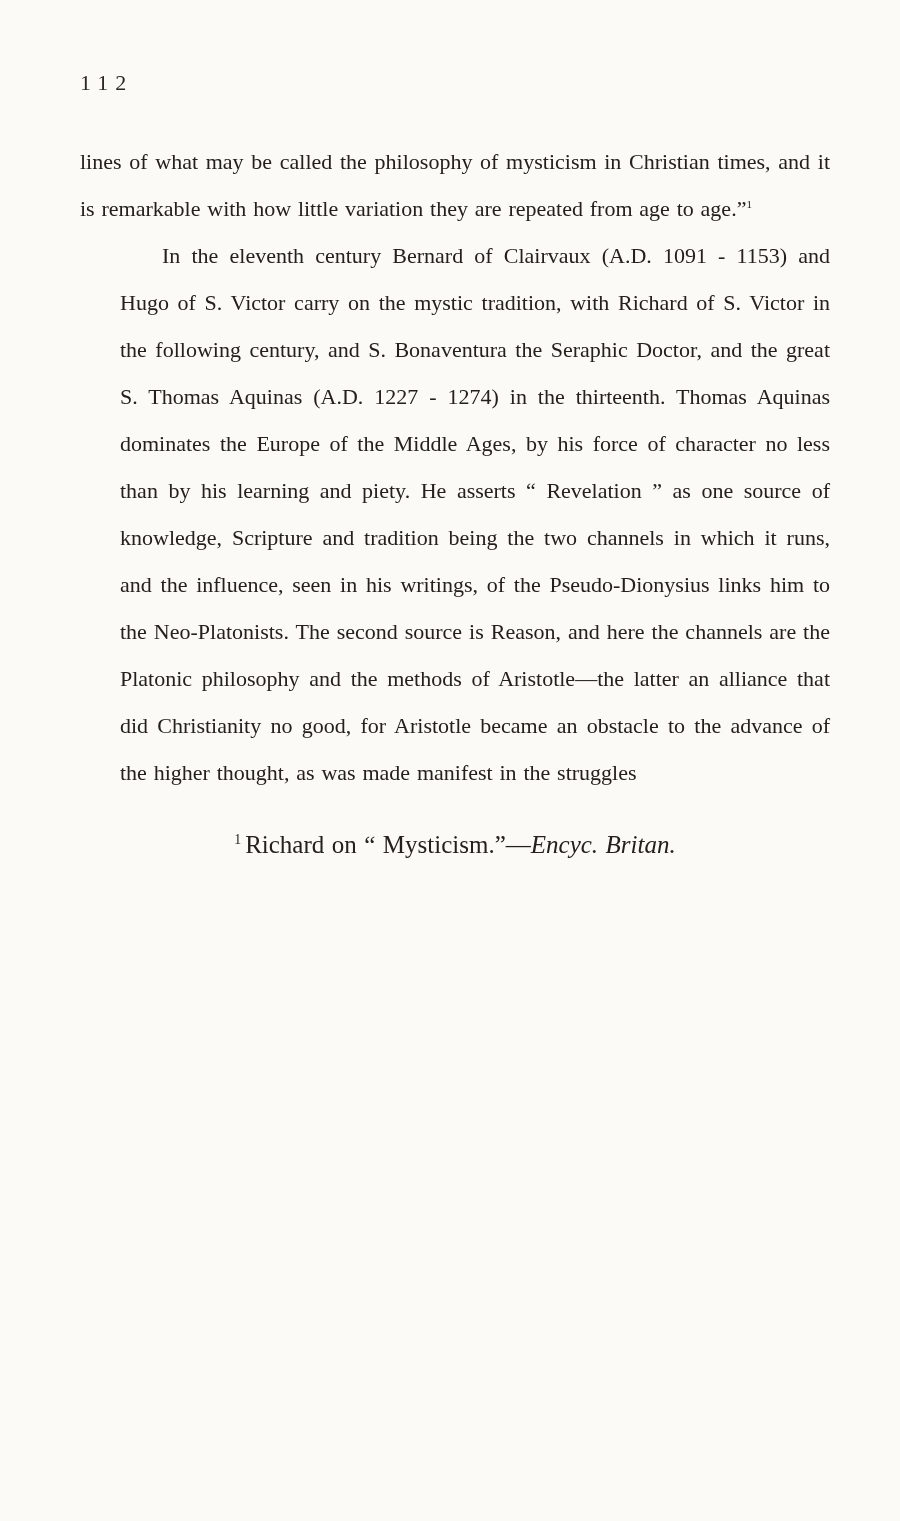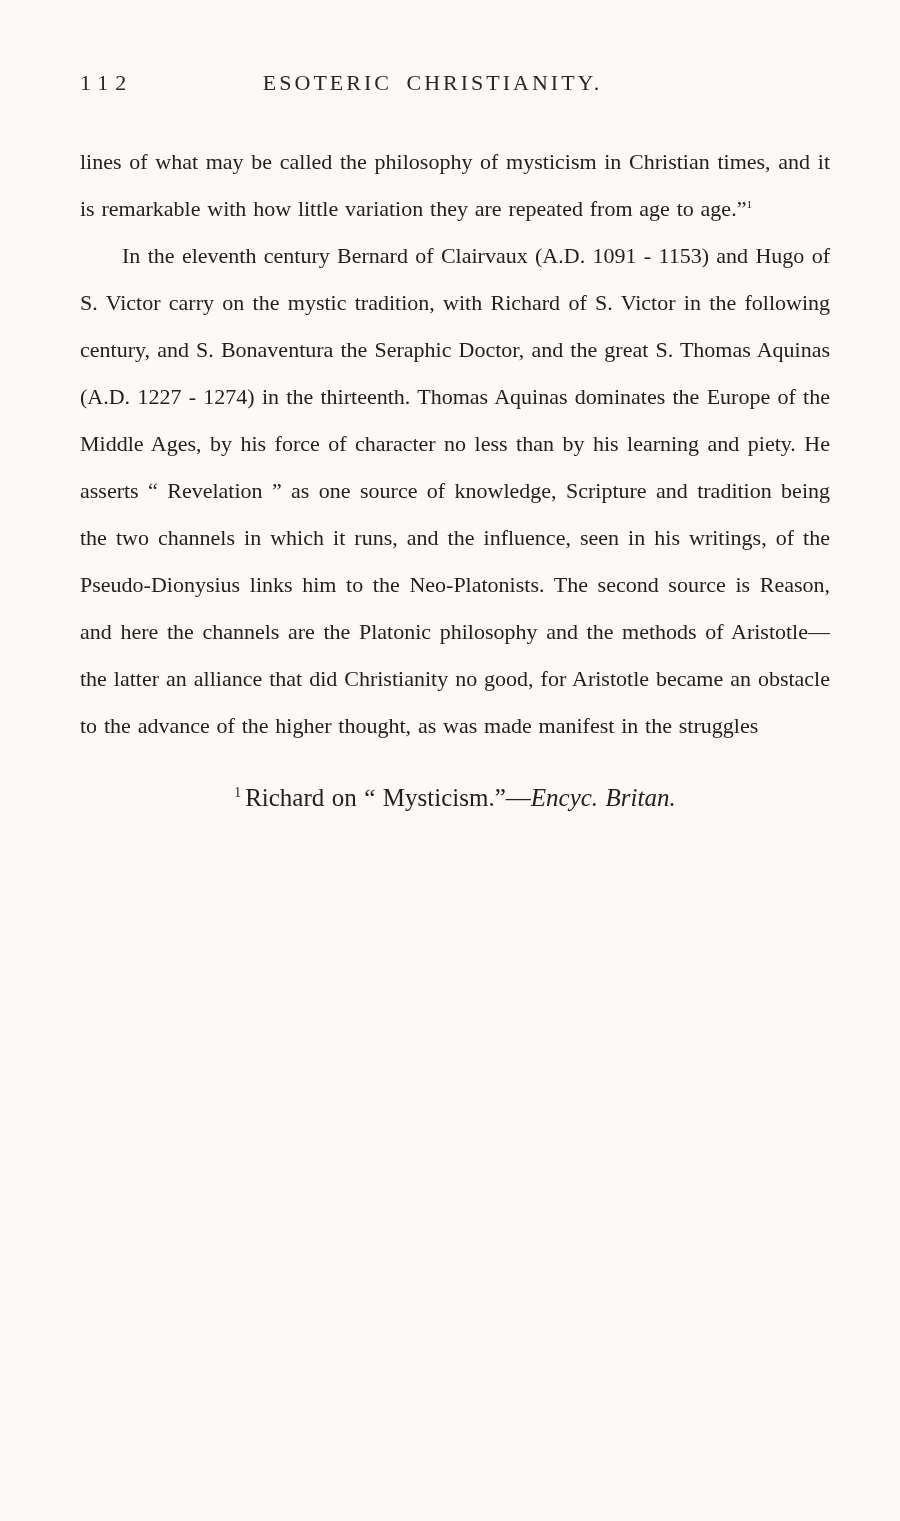--- a/index.html
+++ b/index.html
@@ -50,20 +50,21 @@
     line-height: 47px;
     text-align: justify;
     text-justify: inter-word;
     word-spacing: 0.06em;
   }
   .para {
     margin: 0;
   }
   .para.indent {
     text-indent: 42px;
+    margin-left: 40px;
   }
   sup.fn-ref {
     font-size: 0.5em;
     line-height: 0;
     vertical-align: super;
     letter-spacing: 0;
   }
   
   .footnote {
     margin-top: 32px;
@@ -81,21 +82,20 @@
   .footnote em {
   }
 </style>
 </head>
 <body>
 
 <div class="page">
 
   <header class="page-header">
     <span class="page-number">112</span>
-    <span class="running-title">ESOTERIC CHRISTIANITY.</span>
   </header>
 
   <main class="page-body">
     <p class="para no-indent"><span>lines of what may be called the philosophy of mysticism in Christian times, and it is remarkable with how little variation they are repeated from age to age.”</span><sup class="fn-ref">1</sup></p>
 
     <p class="para indent"><span>In the eleventh century Bernard of Clairvaux (A.D. 1091 - 1153) and Hugo of S. Victor carry on the mystic tradition, with Richard of S. Victor in the following century, and S. Bonaventura the Seraphic Doctor, and the great S. Thomas Aquinas (A.D. 1227 - 1274) in the thirteenth. Thomas Aquinas dominates the Europe of the Middle Ages, by his force of character no less than by his learning and piety. He asserts “ Revelation ” as one source of knowledge, Scripture and tradition being the two channels in which it runs, and the influence, seen in his writings, of the Pseudo-Dionysius links him to the Neo-Platonists. The second source is Reason, and here the channels are the Platonic philosophy and the methods of Aristotle—the latter an alliance that did Christianity no good, for Aristotle became an obstacle to the advance of the higher thought, as was made manifest in the struggles</span></p>
   </main>
 
   <footer class="footnote"><sup class="fn-marker">1</sup><span>Richard on “ Mysticism.”—</span><em>Encyc. Britan.</em></footer>
 

